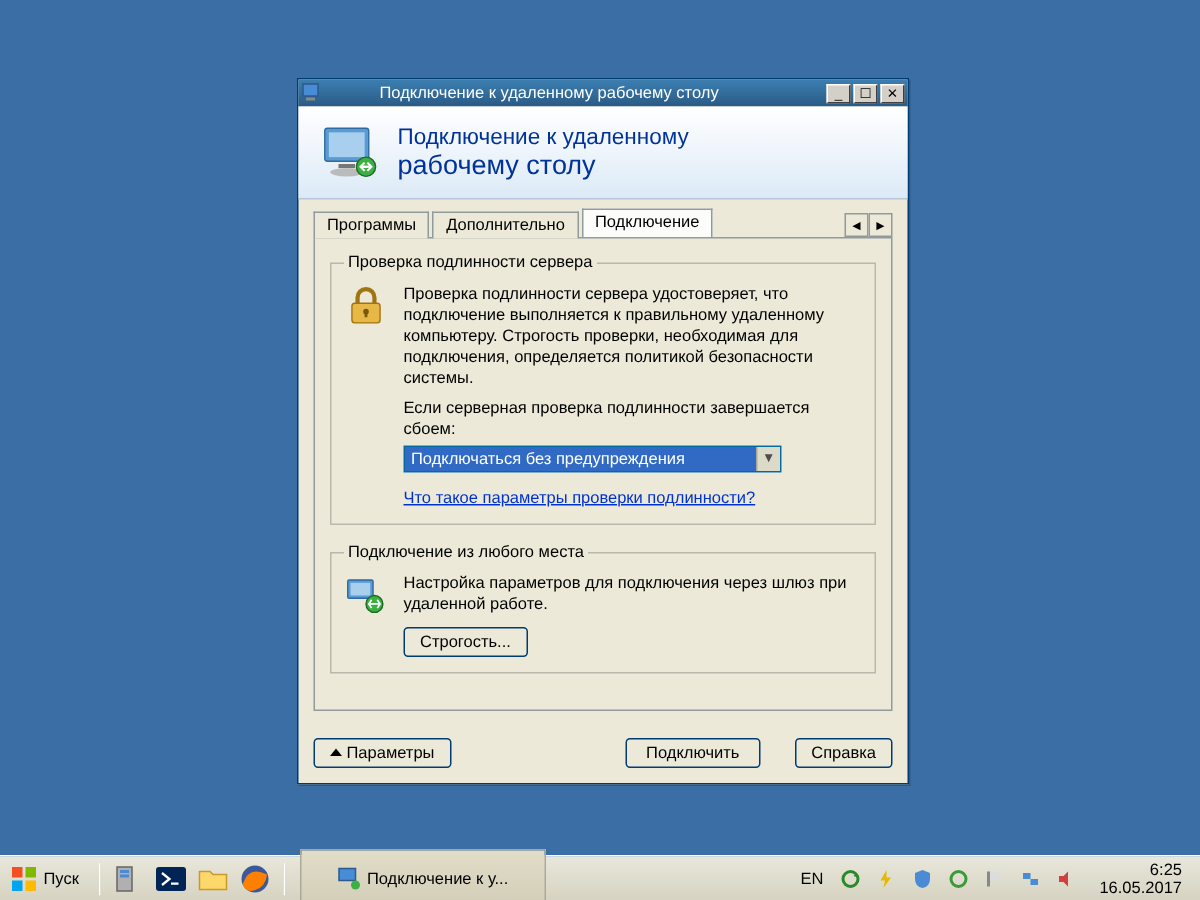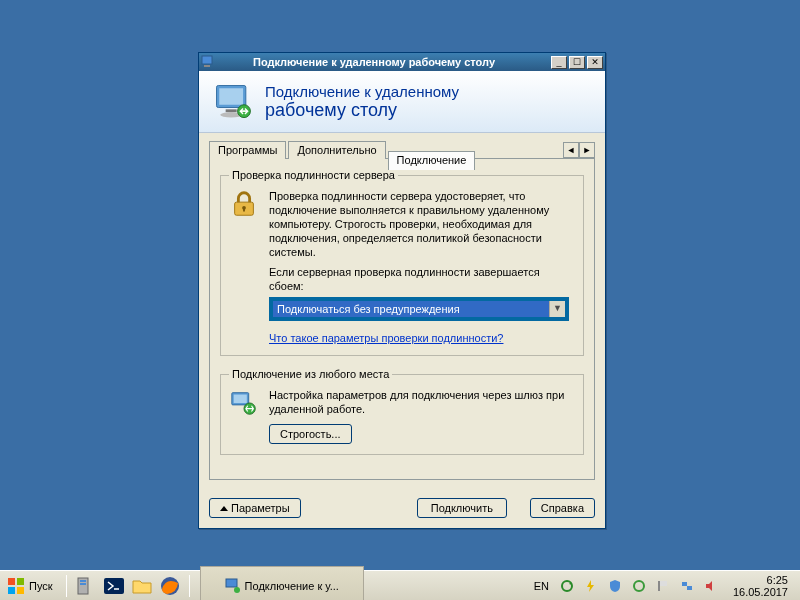--- a/index.html
+++ b/index.html
@@ -28,21 +28,21 @@
   .titlebar {
     height: 18px;
     background: linear-gradient(#3c7fb1, #2a5a85);
     color: #fff;
     display: flex;
     align-items: center;
     padding: 0 2px;
     font-size: 11px;
   }
   .titlebar .t-icon { width: 14px; height: 14px; margin-right: 4px; }
-  .titlebar .t-text { flex: 1; font-weight: bold; padding-left: 34px; }
+  .titlebar .t-text { flex: 1; font-weight: normal; padding-left: 34px; }
   .tbtn {
     width: 16px;
     height: 13px;
     background: #d4d0c8;
     border: 1px solid #fff;
     border-right-color: #404040;
     border-bottom-color: #404040;
     margin-left: 2px;
     font-size: 9px;
     line-height: 11px;
@@ -74,21 +74,21 @@
     border: 1px solid #919b9c;
     border-bottom: none;
     background: #ece9d8;
     margin-right: 2px;
     position: relative;
     top: 1px;
   }
   .tab.active {
     background: #fcfcfb;
     z-index: 2;
-    top: 12px;
+    top: 0;
     padding-bottom: 4px;
   }
   .tab-spins {
     position: absolute;
     right: 10px;
     bottom: 0;
     display: flex;
   }
   .tab-spins button {
     width: 16px; height: 16px;
@@ -111,24 +111,24 @@
     margin: 0 0 12px 0;
     padding: 8px 8px 10px 8px;
   }
   legend { padding: 0 3px; font-size: 11px; }
 
   .group-body { display: flex; }
   .group-icon { width: 32px; flex: none; margin-right: 8px; }
   .group-text { flex: 1; line-height: 14px; }
 
   .combo {
-    width: 300px;
+    width: 252px;
     margin-top: 4px;
     display: flex;
-    border: 4px solid #0369a1;
+    border: 1px solid #0369a1;
     background: #fff;
   }
   .combo .sel {
     flex: 1;
     background: #316ac5;
     color: #fff;
     padding: 1px 4px;
     font-size: 11px;
   }
   .combo .drop {

